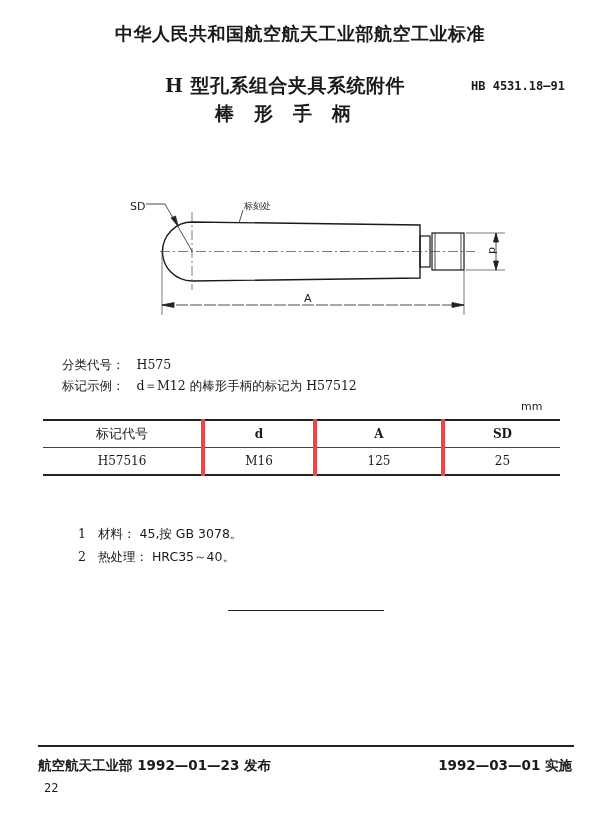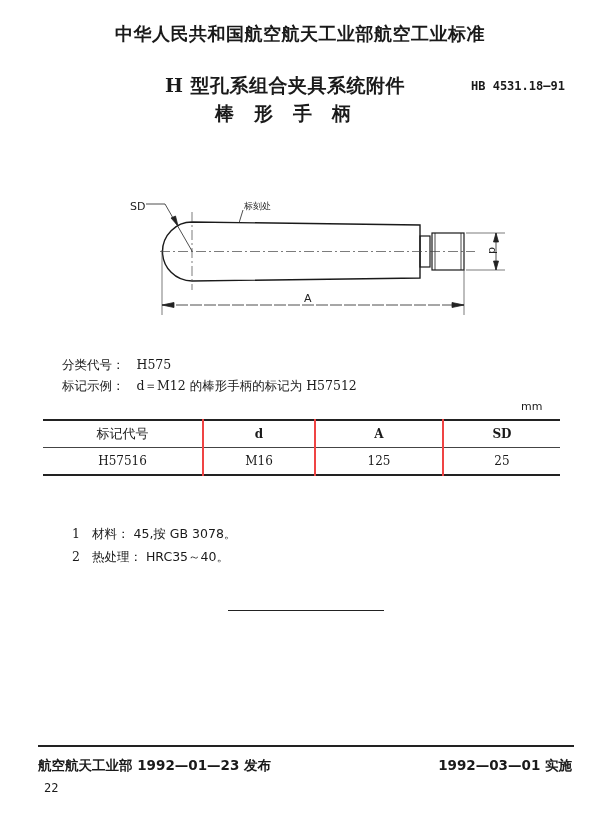--- a/index.html
+++ b/index.html
@@ -32,30 +32,30 @@
       left: 62px; font-size: 12.5px; font-family: "DejaVu Sans", sans-serif;
     }
     .meta .v { margin-left: 12px; font-family: "DejaVu Serif", serif; }
     .unit { left: 521px; top: 400px; font-size: 11px; font-family: "DejaVu Sans", sans-serif; }
     table.spec {
       position: absolute; left: 43px; top: 419px; width: 517px;
       border-collapse: collapse; font-size: 12px;
     }
     table.spec th, table.spec td {
       text-align: center; height: 26px; padding: 0;
-      border-left: 1px solid #333; border-right: 2px solid #ef4444;
+      border-left: 1px solid #333; border-right: 4px solid #ef4444;
     }
     table.spec th:first-child, table.spec td:first-child { border-left: none; }
     table.spec th:last-child, table.spec td:last-child { border-right: none; }
     table.spec thead tr { border-top: 2px solid #222; border-bottom: 1px solid #444; }
     table.spec tbody tr { border-bottom: 1px solid #444; }
     table.spec tbody tr:last-child { border-bottom: 2px solid #222; margin-top: 36px; }
     table.spec th { font-weight: bold; }
     table.spec th.zh { font-weight: normal; font-family: "DejaVu Sans", sans-serif; font-size: 13px; }
-    .notes { left: 72px; top: 522px; font-size: 12.5px; font-family: "DejaVu Sans", sans-serif; line-height: 23px; }
+    .notes { left: 78px; top: 522px; font-size: 12.5px; font-family: "DejaVu Sans", sans-serif; line-height: 23px; }
     .notes .num { display: inline-block; width: 20px; font-family: "DejaVu Serif", serif; }
     .endrule { left: 228px; top: 610px; width: 156px; border-top: 1px solid #222; }
     .footrule { left: 38px; top: 745px; width: 536px; border-top: 2px solid #222; }
     .pub {
       left: 38px; top: 757px; font-size: 13.5px; font-weight: bold;
       font-family: "DejaVu Sans", sans-serif;
     }
     .eff {
       right: 28px; top: 757px; font-size: 13.5px; font-weight: bold;
       font-family: "DejaVu Sans", sans-serif;

